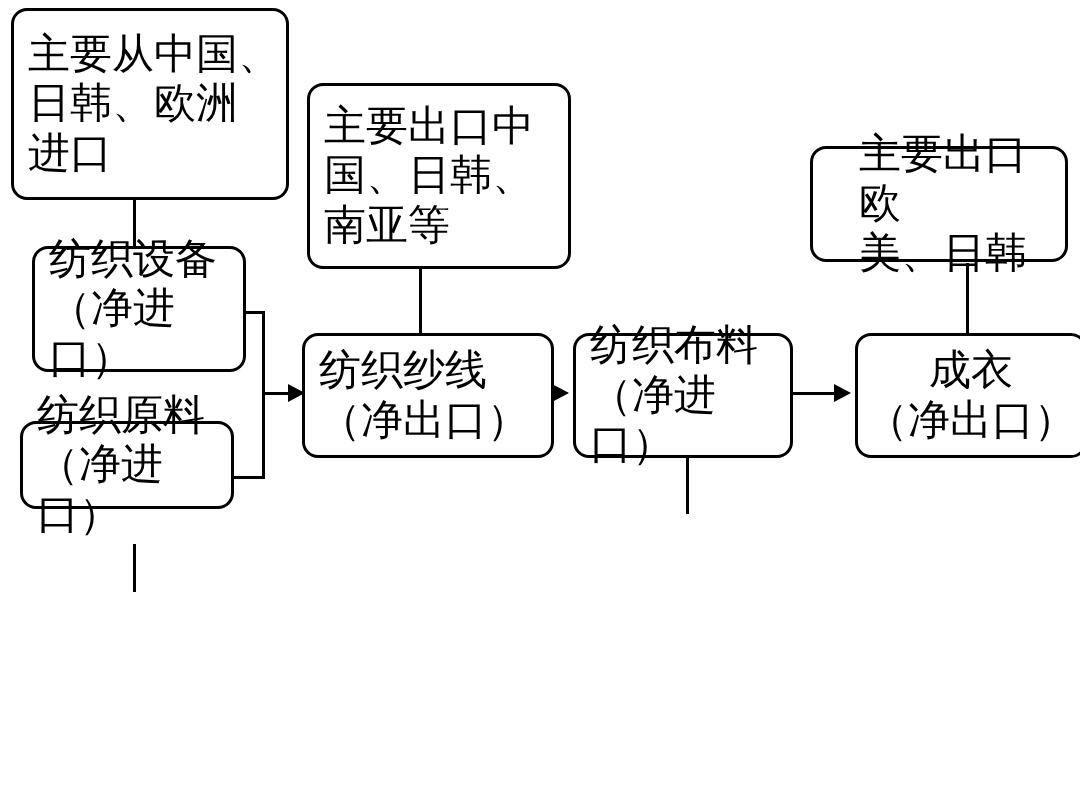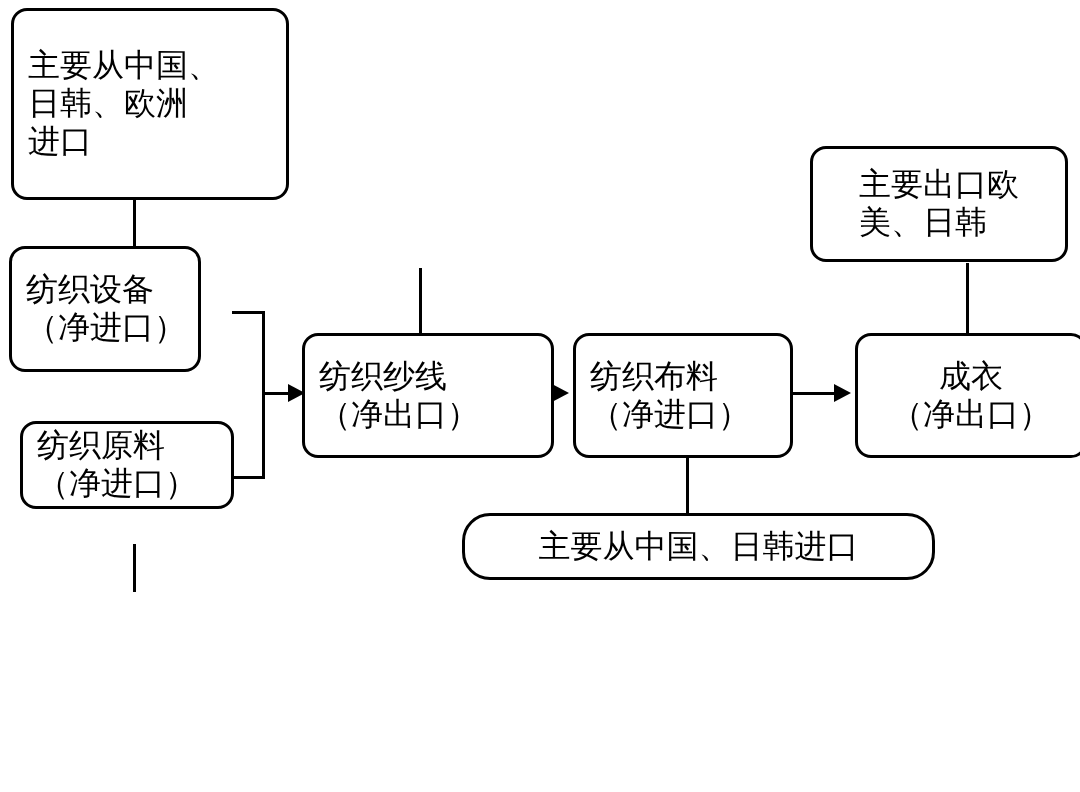--- a/index.html
+++ b/index.html
@@ -26,21 +26,21 @@
     justify-content: center;
     color: #000000;
     z-index: 2;
   }
   .node .txt {
     display: block;
     width: 100%;
     text-align: left;
     line-height: 1.18;
     white-space: pre-line;
-    font-size: 32px;
+    font-size: 42px;
     letter-spacing: 0px;
   }
   .node.center .txt { text-align: center; }
   .node.pad-l .txt { padding-left: 14px; }
 
   
   .conn {
     position: absolute;
     background: #000000;
     z-index: 1;
@@ -83,45 +83,47 @@
   <div class="arrowhead" style="left:834px; top:384px;"></div>
 
   <div class="conn vline" style="left:966px; top:263px; height:72px;"></div>
 
   <div class="node pad-l" style="left:11px; top:8px; width:278px; height:192px;">
     <span class="txt">主要从中国、
 日韩、欧洲
 进口</span>
   </div>
 
-  <div class="node pad-l" style="left:9px; top:246px; width:192px; height:126px;">
+  <div class="node pad-l" style="left:32px; top:246px; width:214px; height:126px;">
     <span class="txt">纺织设备
 （净进口）</span>
   </div>
 
   <div class="node pad-l" style="left:20px; top:421px; width:214px; height:88px;">
     <span class="txt">纺织原料
 （净进口）</span>
   </div>
 
 
+  <div class="node pad-l" style="left:307px; top:83px; width:264px; height:186px;">
+    <span class="txt">主要出口中
+国、日韩、
+南亚等</span>
+  </div>
 
   <div class="node pad-l" style="left:302px; top:333px; width:252px; height:125px;">
     <span class="txt">纺织纱线
 （净出口）</span>
   </div>
 
   <div class="node pad-l" style="left:573px; top:333px; width:220px; height:125px;align-items:center;">
     <span class="txt">纺织布料
 （净进口）</span>
   </div>
 
-  <div class="node center" style="left:462px; top:513px; width:473px; height:67px; border-radius:28px;">
-    <span class="txt">主要从中国、日韩进口</span>
-  </div>
 
   <div class="node pad-l" style="left:810px; top:146px; width:258px; height:116px;padding-left:32px;">
     <span class="txt">主要出口欧
 美、日韩</span>
   </div>
 
   <div class="node center" style="left:855px; top:333px; width:232px; height:125px;justify-content:flex-end;">
     <span class="txt">成衣
 （净出口）</span>
   </div>

